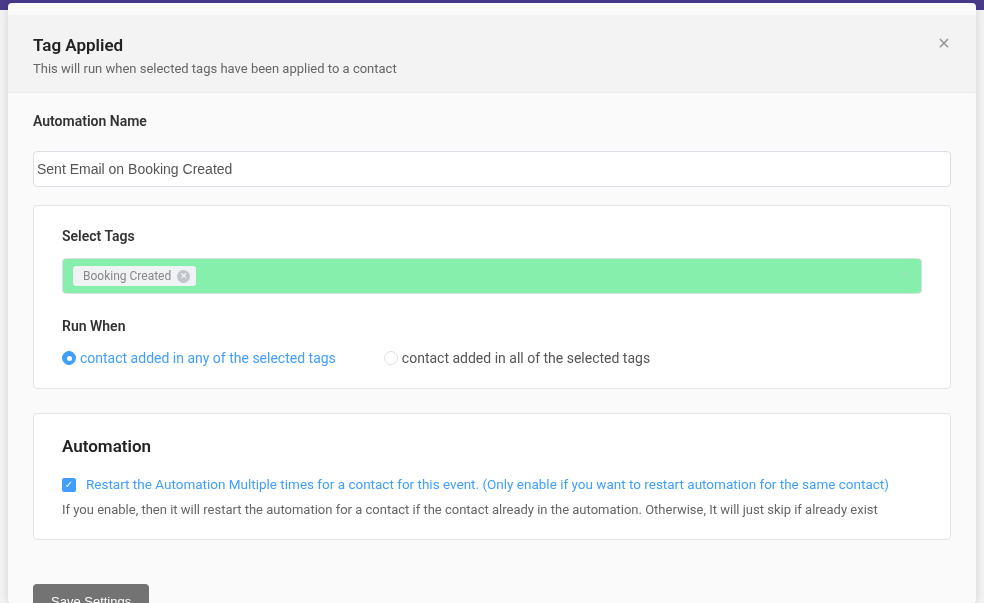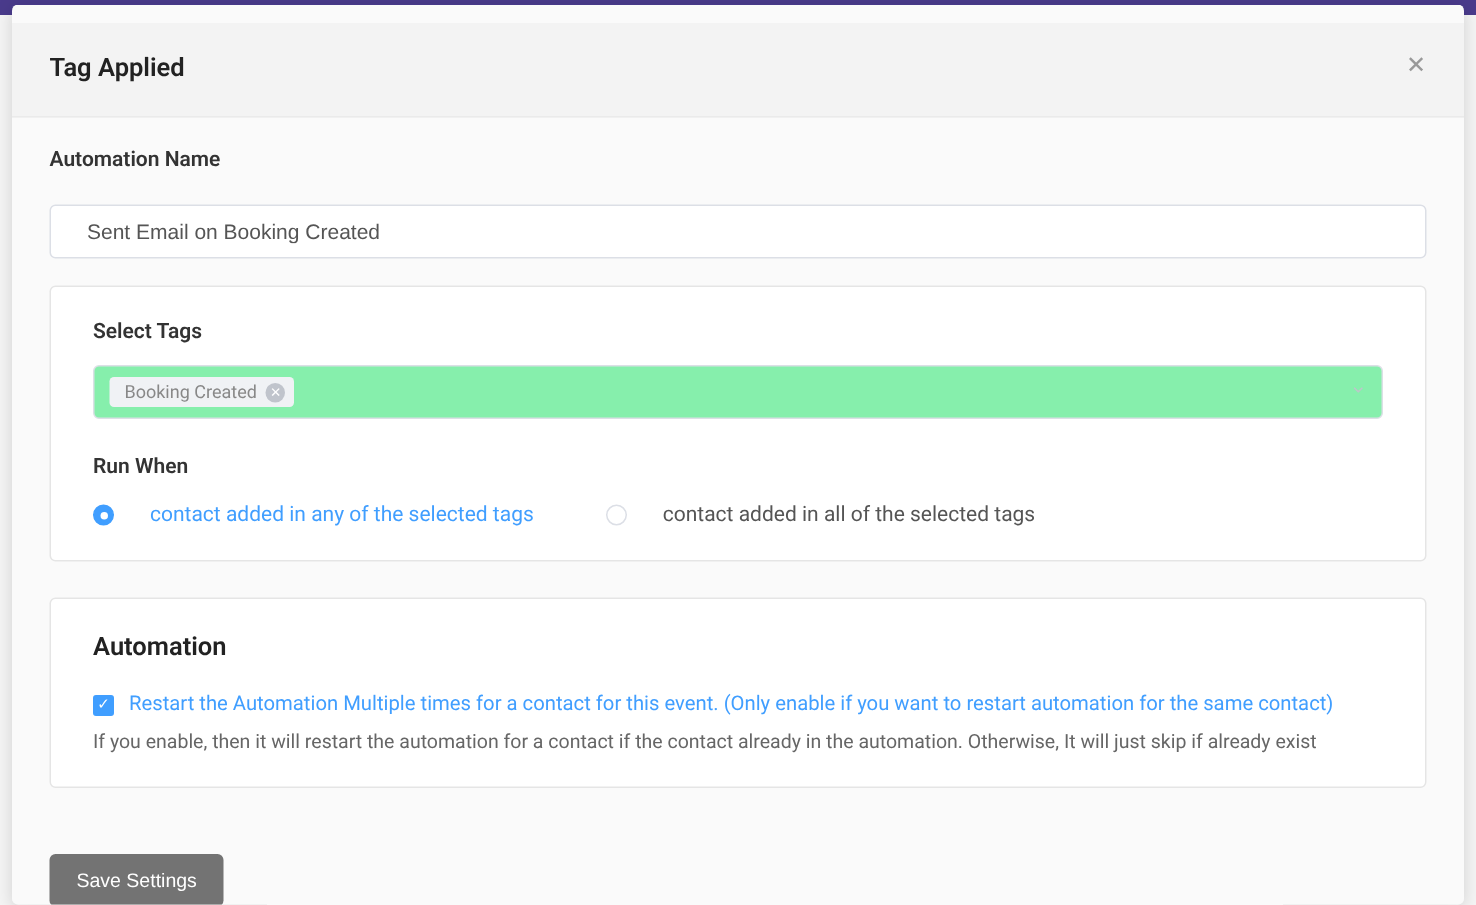--- a/index.html
+++ b/index.html
@@ -86,21 +86,21 @@
     .form-label {
       display: block;
       font-size: 14px;
       font-weight: 600;
       color: #333;
       margin-bottom: 22px;
     }
 
     .form-input {
       width: 100%;
-      padding: 9px 24px;
+      padding: 9px 3px;
       font-size: 14px;
       color: #555;
       border: 1px solid #dcdfe6;
       border-radius: 4px;
       background: #fff;
     }
 
     .card {
       background: #fff;
       border: 1px solid #e5e5e5;
@@ -164,21 +164,21 @@
 
     .radio-group {
       display: flex;
       gap: 48px;
       margin-top: 16px;
     }
 
     .radio-option {
       display: flex;
       align-items: center;
-      gap: 24px;
+      gap: 4px;
       cursor: pointer;
     }
 
     .radio-circle {
       width: 14px;
       height: 14px;
       border-radius: 50%;
       border: 1px solid #dcdfe6;
       display: flex;
       align-items: center;
@@ -269,20 +269,21 @@
   </style>
 </head>
 <body>
 
 <div class="backdrop"></div>
 
 <div class="modal">
 
   <div class="modal-header">
     <div class="modal-title">Tag Applied</div>
+    <div class="modal-subtitle">This will run when selected tags have been applied to a contact</div>
     <button class="close-btn">
       <span>✕</span>
     </button>
   </div>
 
   <div class="modal-body">
 
     <div class="form-group">
       <label class="form-label">Automation Name</label>
       <input type="text" class="form-input" value="Sent Email on Booking Created" style="">

